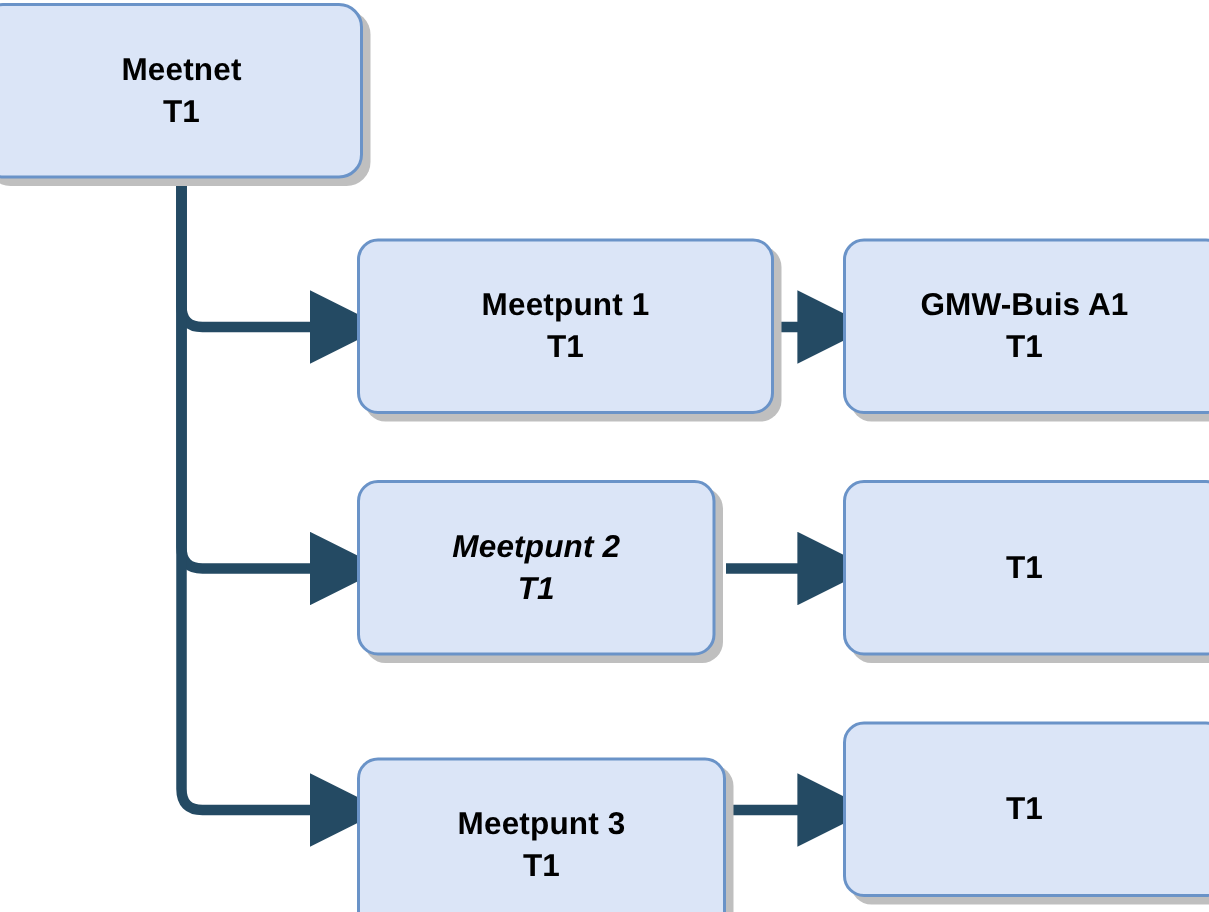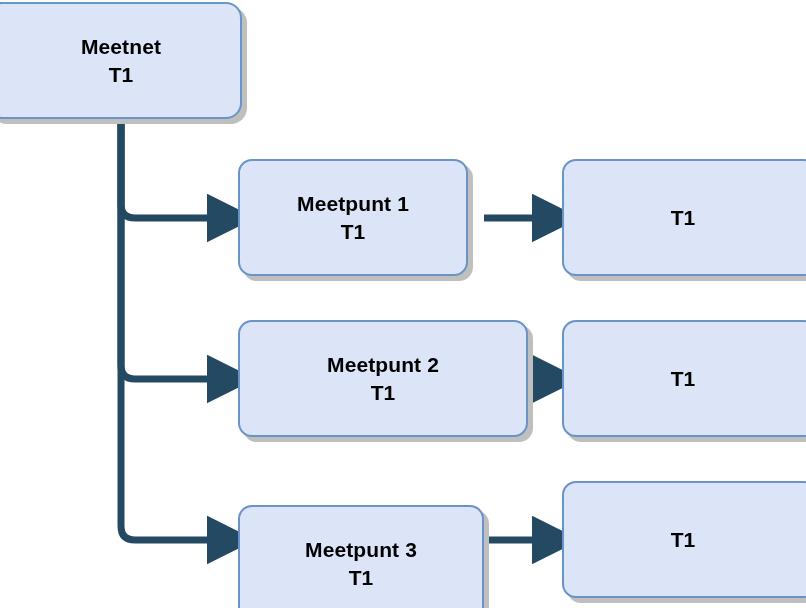--- a/index.html
+++ b/index.html
@@ -53,22 +53,22 @@
   
   #node-meetnet {
     left: -14px;
     top: 2px;
     width: 256px;
     height: 117px;
     border-radius: 16px;
   }
   #node-meetnet .label-wrap { padding-left: 14px; }
 
-  #node-meetpunt-1 { left: 238px; top: 159px; width: 230px; height: 117px; }
-  #node-meetpunt-2 { left: 238px; top: 320px; width: 290px; height: 117px; }
+  #node-meetpunt-1 { left: 238px; top: 159px; width: 278px; height: 117px; }
+  #node-meetpunt-2 { left: 238px; top: 320px; width: 239px; height: 117px; font-style: italic; }
   #node-meetpunt-3 { left: 238px; top: 505px; width: 246px; height: 117px; }
 
   
   #node-gmw-a1 { left: 562px; top: 159px; width: 256px; height: 117px; }
   #node-gmw-b1 { left: 562px; top: 320px; width: 256px; height: 117px; }
   #node-gmw-c1 { left: 562px; top: 481px; width: 256px; height: 117px; }
   #node-gmw-a1 .label-wrap,
   #node-gmw-b1 .label-wrap,
   #node-gmw-c1 .label-wrap { padding-right: 14px; }
 </style>
@@ -118,20 +118,21 @@
 
   <div class="node" id="node-meetpunt-3">
     <div class="label-wrap">
       <span class="line1">Meetpunt 3</span>
       <span class="line2">T1</span>
     </div>
   </div>
 
   <div class="node" id="node-gmw-a1">
     <div class="label-wrap">
+      <span class="line1">GMW-Buis A1</span>
       <span class="line2">T1</span>
     </div>
   </div>
 
   <div class="node" id="node-gmw-b1">
     <div class="label-wrap">
       <span class="line2">T1</span>
     </div>
   </div>
 

